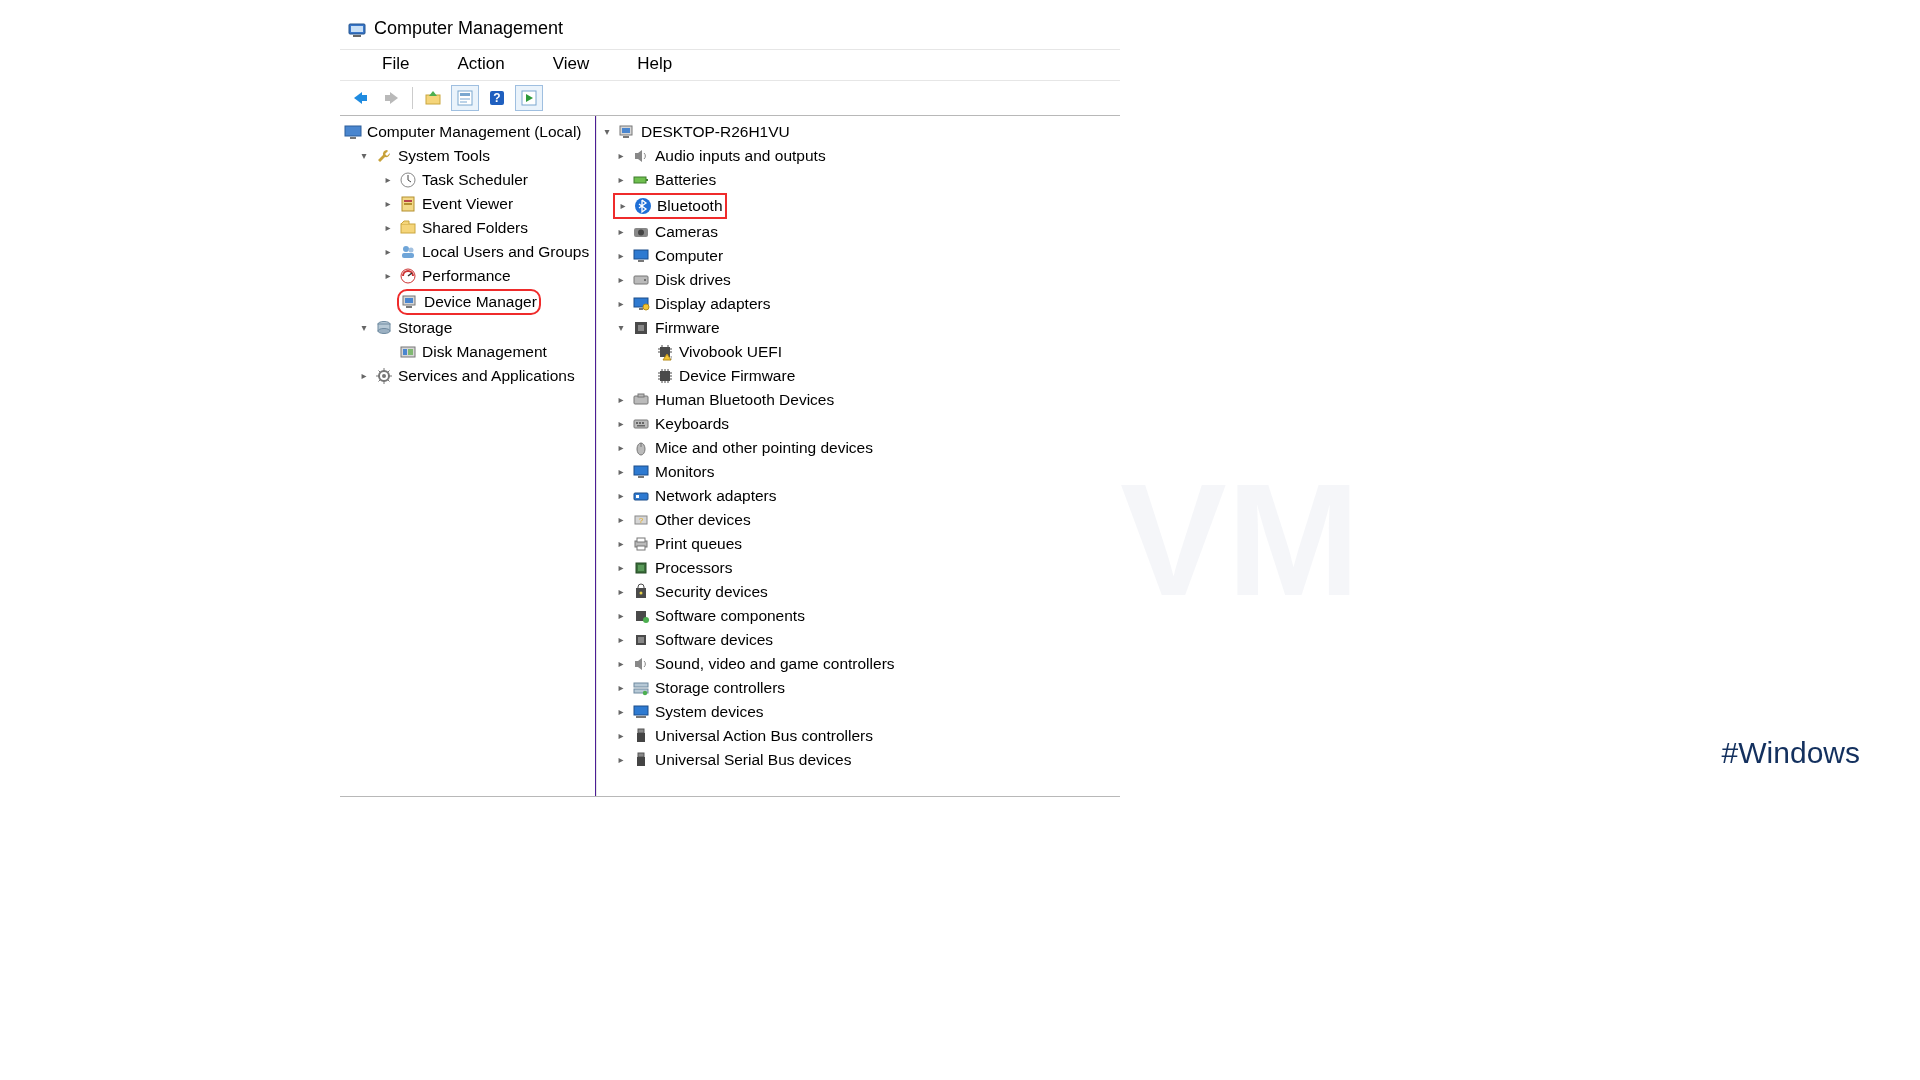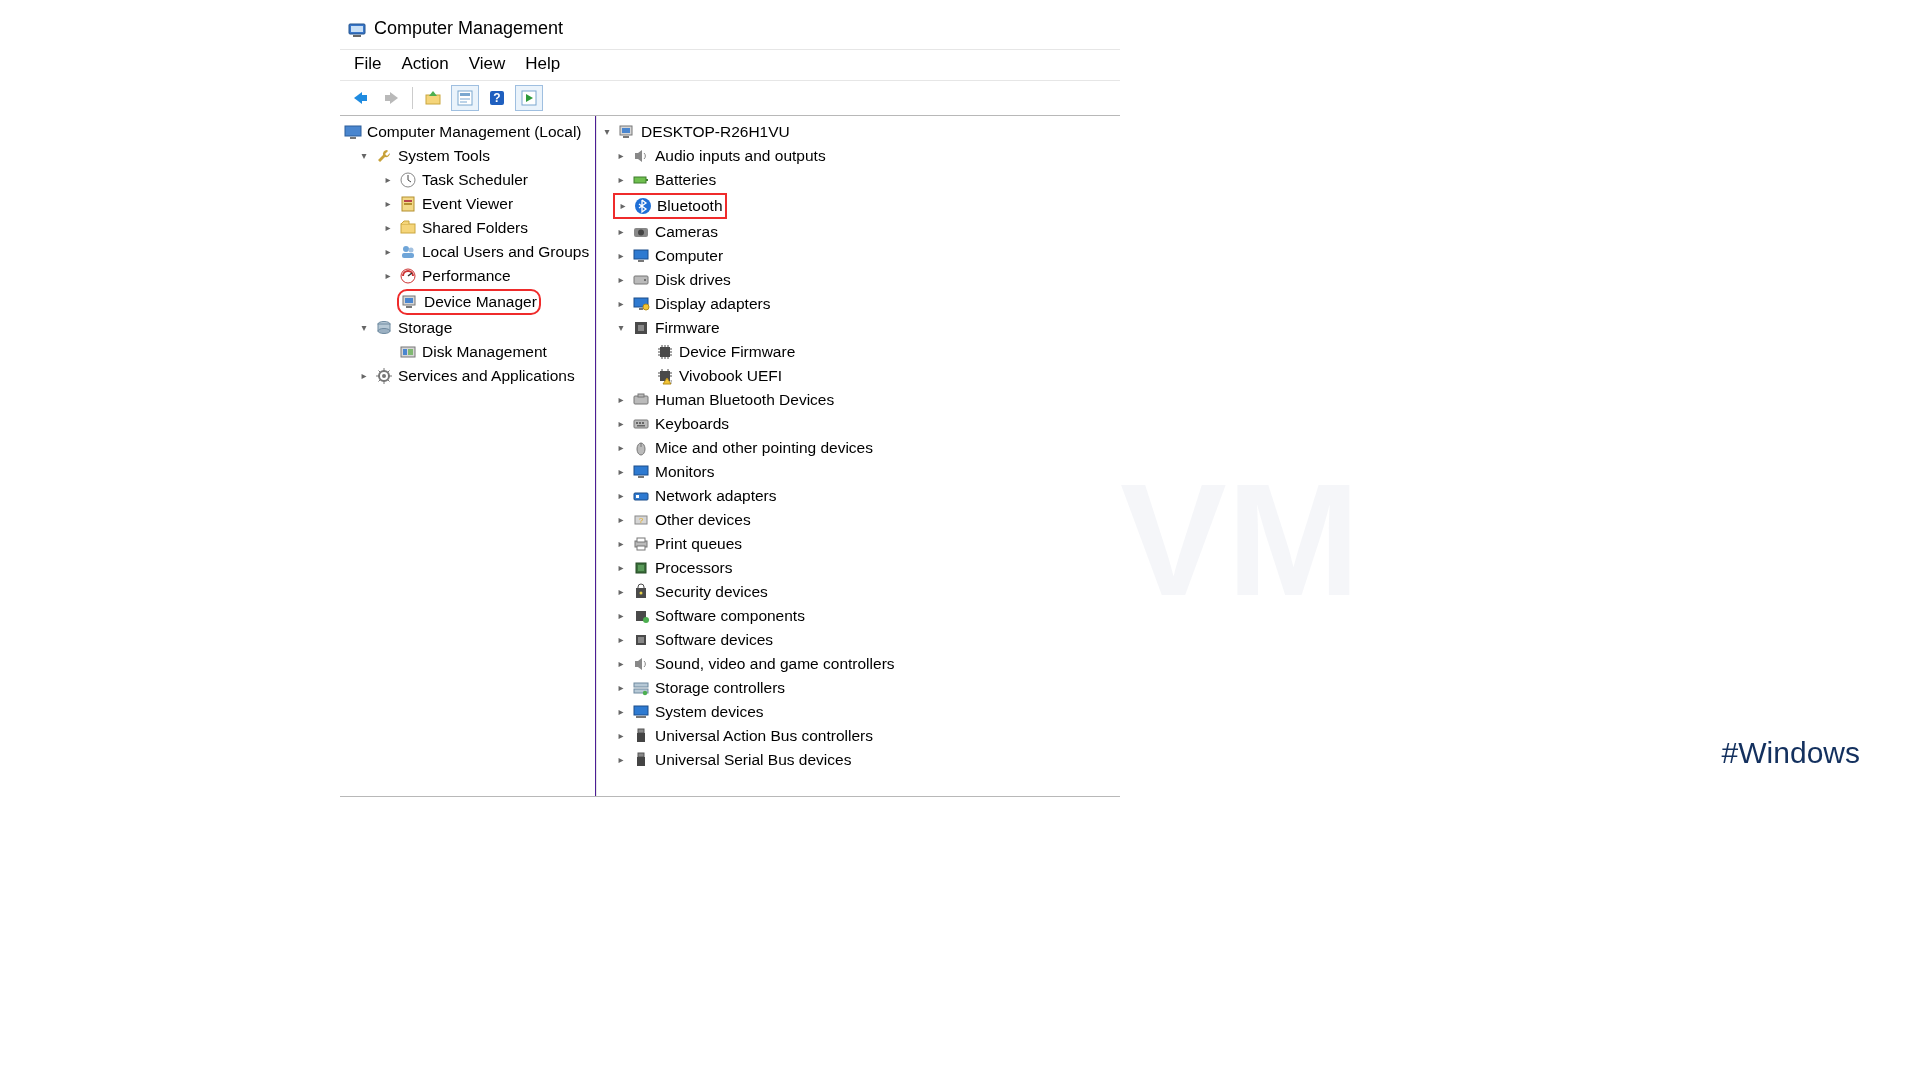--- a/index.html
+++ b/index.html
@@ -51,21 +51,21 @@
   .titlebar .title {
     font-size: 18px;
   }
   .menubar {
     display: flex;
     gap: 20px;
     padding: 4px 14px 6px 14px;
     border-top: 1px solid #e6e6e6;
     font-size: 17px;
   }
-  .menubar span { cursor: default; }
+  .menubar span { cursor: default; margin-left: 28px; }
   .toolbar {
     display: flex;
     align-items: center;
     gap: 4px;
     padding: 4px 6px;
     border-top: 1px solid #e6e6e6;
     border-bottom: 1px solid #b8b8b8;
   }
   .tbtn {
     width: 28px; height: 26px;
@@ -415,36 +415,36 @@
                 <rect x="6" y="6" width="6" height="6" fill="#888"></rect>
               </svg>
             </span>
             <span>Firmware</span>
           </div>
           <div class="tree-row indent-2">
             <span class="exp none">▸</span>
             <span class="ticon">
               <svg viewBox="0 0 18 18">
                 <rect x="4" y="4" width="10" height="10" fill="#4a4a4a"></rect>
-                <path d="M4 6h-2M4 9h-2M4 12h-2M14 6h2M14 9h2M14 12h2M6 4v-2M9 4v-2M12 4v-2M6 14v2M9 14v2M12 14v2" stroke="#4a4a4a"></path>
-              </svg>
-            </span>
-            <span>Device Firmware</span>
-          </div>
-          <div class="tree-row indent-2">
-            <span class="exp none">▸</span>
-            <span class="ticon">
-              <svg viewBox="0 0 18 18">
-                <rect x="4" y="4" width="10" height="10" fill="#4a4a4a"></rect>
                 <path d="M4 6h-2M4 9h-2M14 6h2M14 9h2M6 4v-2M12 4v-2" stroke="#4a4a4a"></path>
                 <path d="M11 11l4 6h-8z" fill="#f3c537" stroke="#b58c18"></path>
                 <text x="15" y="16.5" text-anchor="middle" font-size="6" fill="#333">!</text>
               </svg>
             </span>
             <span>Vivobook UEFI</span>
+          </div>
+          <div class="tree-row indent-2">
+            <span class="exp none">▸</span>
+            <span class="ticon">
+              <svg viewBox="0 0 18 18">
+                <rect x="4" y="4" width="10" height="10" fill="#4a4a4a"></rect>
+                <path d="M4 6h-2M4 9h-2M4 12h-2M14 6h2M14 9h2M14 12h2M6 4v-2M9 4v-2M12 4v-2M6 14v2M9 14v2M12 14v2" stroke="#4a4a4a"></path>
+              </svg>
+            </span>
+            <span>Device Firmware</span>
           </div>
           <div class="tree-row indent-1">
             <span class="exp">▸</span>
             <span class="ticon">
               <svg viewBox="0 0 18 18">
                 <rect x="2" y="5" width="14" height="8" rx="1" fill="#bbb" stroke="#777"></rect>
                 <rect x="6" y="3" width="6" height="3" fill="#bbb" stroke="#777"></rect>
               </svg>
             </span>
             <span>Human Bluetooth Devices</span>

